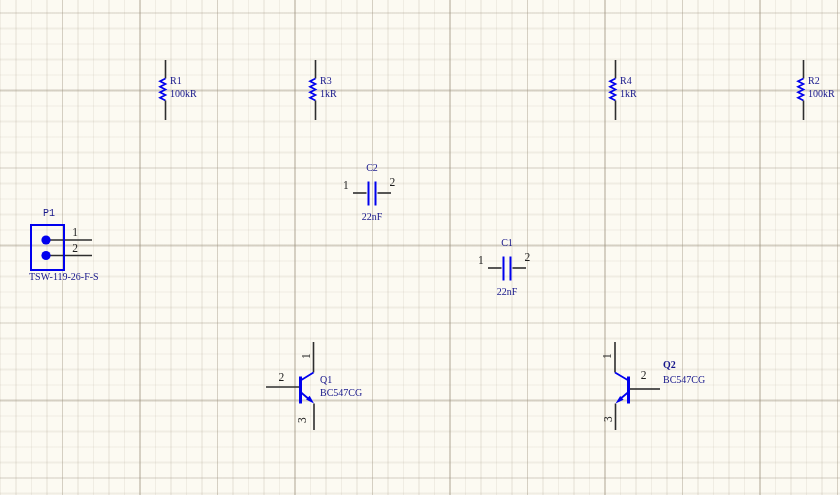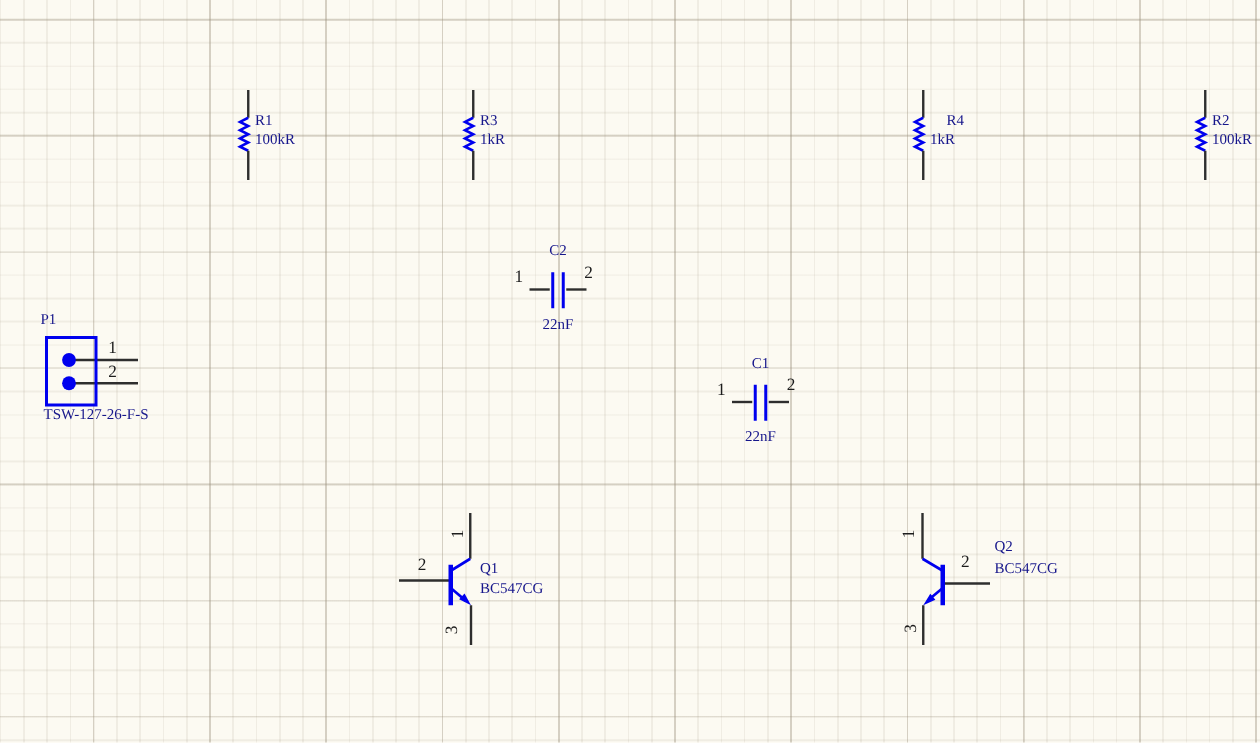--- a/index.html
+++ b/index.html
@@ -52,21 +52,21 @@
     <span class="lbl" style="left:13px; top:16px;">R3</span>
     <span class="lbl" style="left:13px; top:28.5px;">1kR</span>
   </div>
 
   <div class="comp" style="left:607px; top:59px; width:60px; height:62px;">
     <svg width="17" height="62">
       <line class="wire" x1="8.5" y1="1" x2="8.5" y2="19.5"></line>
       <polyline class="sym" stroke-width="1.7" points="8.5,19.5 3,22.25 8.5,25 3,27.75 8.5,30.5 3,33.25 8.5,36 3,38.75 8.5,41.5"></polyline>
       <line class="wire" x1="8.5" y1="41.5" x2="8.5" y2="61"></line>
     </svg>
-    <span class="lbl" style="left:13px; top:16px;margin-left:11px;">R4</span>
+    <span class="lbl" style="left:13px; top:16px;">R4</span>
     <span class="lbl" style="left:13px; top:28.5px;">1kR</span>
   </div>
 
   <div class="comp" style="left:795px; top:59px; width:60px; height:62px;">
     <svg width="17" height="62">
       <line class="wire" x1="8.5" y1="1" x2="8.5" y2="19.5"></line>
       <polyline class="sym" stroke-width="1.7" points="8.5,19.5 3,22.25 8.5,25 3,27.75 8.5,30.5 3,33.25 8.5,36 3,38.75 8.5,41.5"></polyline>
       <line class="wire" x1="8.5" y1="41.5" x2="8.5" y2="61"></line>
     </svg>
     <span class="lbl" style="left:13px; top:16px;">R2</span>
@@ -93,31 +93,31 @@
       <line class="sym" stroke-width="2" x1="23.5" y1="1.5" x2="23.5" y2="25.5"></line>
       <line class="wire" x1="25.5" y1="13" x2="39" y2="13"></line>
     </svg>
     <span class="lbl ctr" style="top:-18px;">C1</span>
     <span class="lbl ctr" style="top:31px;">22nF</span>
     <span class="pinnum" style="left:-9px; top:0px;">1</span>
     <span class="pinnum" style="left:37.5px; top:-3px;">2</span>
   </div>
 
   <div class="comp" style="left:27px; top:208px; width:110px; height:78px;">
-    <span class="lbl" style="left:0; top:0;">P1</span>
+    <span class="lbl" style="left:16px; top:0;font-family:Liberation Mono, monospace;">P1</span>
     <svg style="left:3px; top:16px;" width="64" height="48">
       <line class="wire" stroke-width="1.5" x1="13" y1="16" x2="62" y2="16"></line>
       <line class="wire" stroke-width="1.5" x1="13" y1="31.5" x2="62" y2="31.5"></line>
       <rect class="sym" stroke-width="2" x="1" y="1" width="33" height="45"></rect>
       <circle class="symfill" cx="16" cy="16" r="4.6"></circle>
       <circle class="symfill" cx="16" cy="31.5" r="4.6"></circle>
     </svg>
     <span class="pinnum cnum" style="left:41px; width:14px; top:19px;">1</span>
     <span class="pinnum cnum" style="left:41px; width:14px; top:35px;">2</span>
-    <span class="lbl" style="left:2px; top:63px;">TSW-127-26-F-S</span>
+    <span class="lbl" style="left:2px; top:63px;">TSW-119-26-F-S</span>
   </div>
 
   <div class="comp" style="left:265px; top:341px; width:115px; height:92px;">
     <svg width="54" height="92">
       <line class="wire" x1="48.5" y1="1" x2="48.5" y2="31.5"></line>
       <line class="wire" x1="1" y1="46" x2="34.5" y2="46"></line>
       <line class="wire" x1="49" y1="62.5" x2="49" y2="89"></line>
       <line class="sym" stroke-width="3" x1="35.5" y1="35.5" x2="35.5" y2="62.5"></line>
       <line class="sym" stroke-width="1.8" x1="35.5" y1="39.5" x2="48.5" y2="31.5"></line>
       <line class="sym" stroke-width="1.8" x1="35.5" y1="51" x2="45.5" y2="59.5"></line>
@@ -136,17 +136,17 @@
       <line class="wire" x1="29.5" y1="48" x2="60" y2="48"></line>
       <line class="wire" x1="15.5" y1="62.5" x2="15.5" y2="89"></line>
       <line class="sym" stroke-width="3" x1="28.5" y1="35.5" x2="28.5" y2="62.5"></line>
       <line class="sym" stroke-width="1.8" x1="28.5" y1="39.5" x2="15" y2="31.5"></line>
       <line class="sym" stroke-width="1.8" x1="28.5" y1="51" x2="19.5" y2="58.5"></line>
       <polygon class="symfill" points="15.5,62.5 23.6,58.8 20.2,54.9"></polygon>
     </svg>
     <span class="pinnum rot" style="left:7px; top:14.5px;">1</span>
     <span class="pinnum cnum" style="left:39px; width:9px; top:29px;">2</span>
     <span class="pinnum rot" style="left:7.5px; top:77.5px;">3</span>
-    <span class="lbl" style="left:63px; top:18px;">Q2</span>
+    <span class="lbl" style="left:63px; top:18px;font-weight:bold;">Q2</span>
     <span class="lbl" style="left:63px; top:33px;">BC547CG</span>
   </div>
 
 </div>
 
 </body></html>

